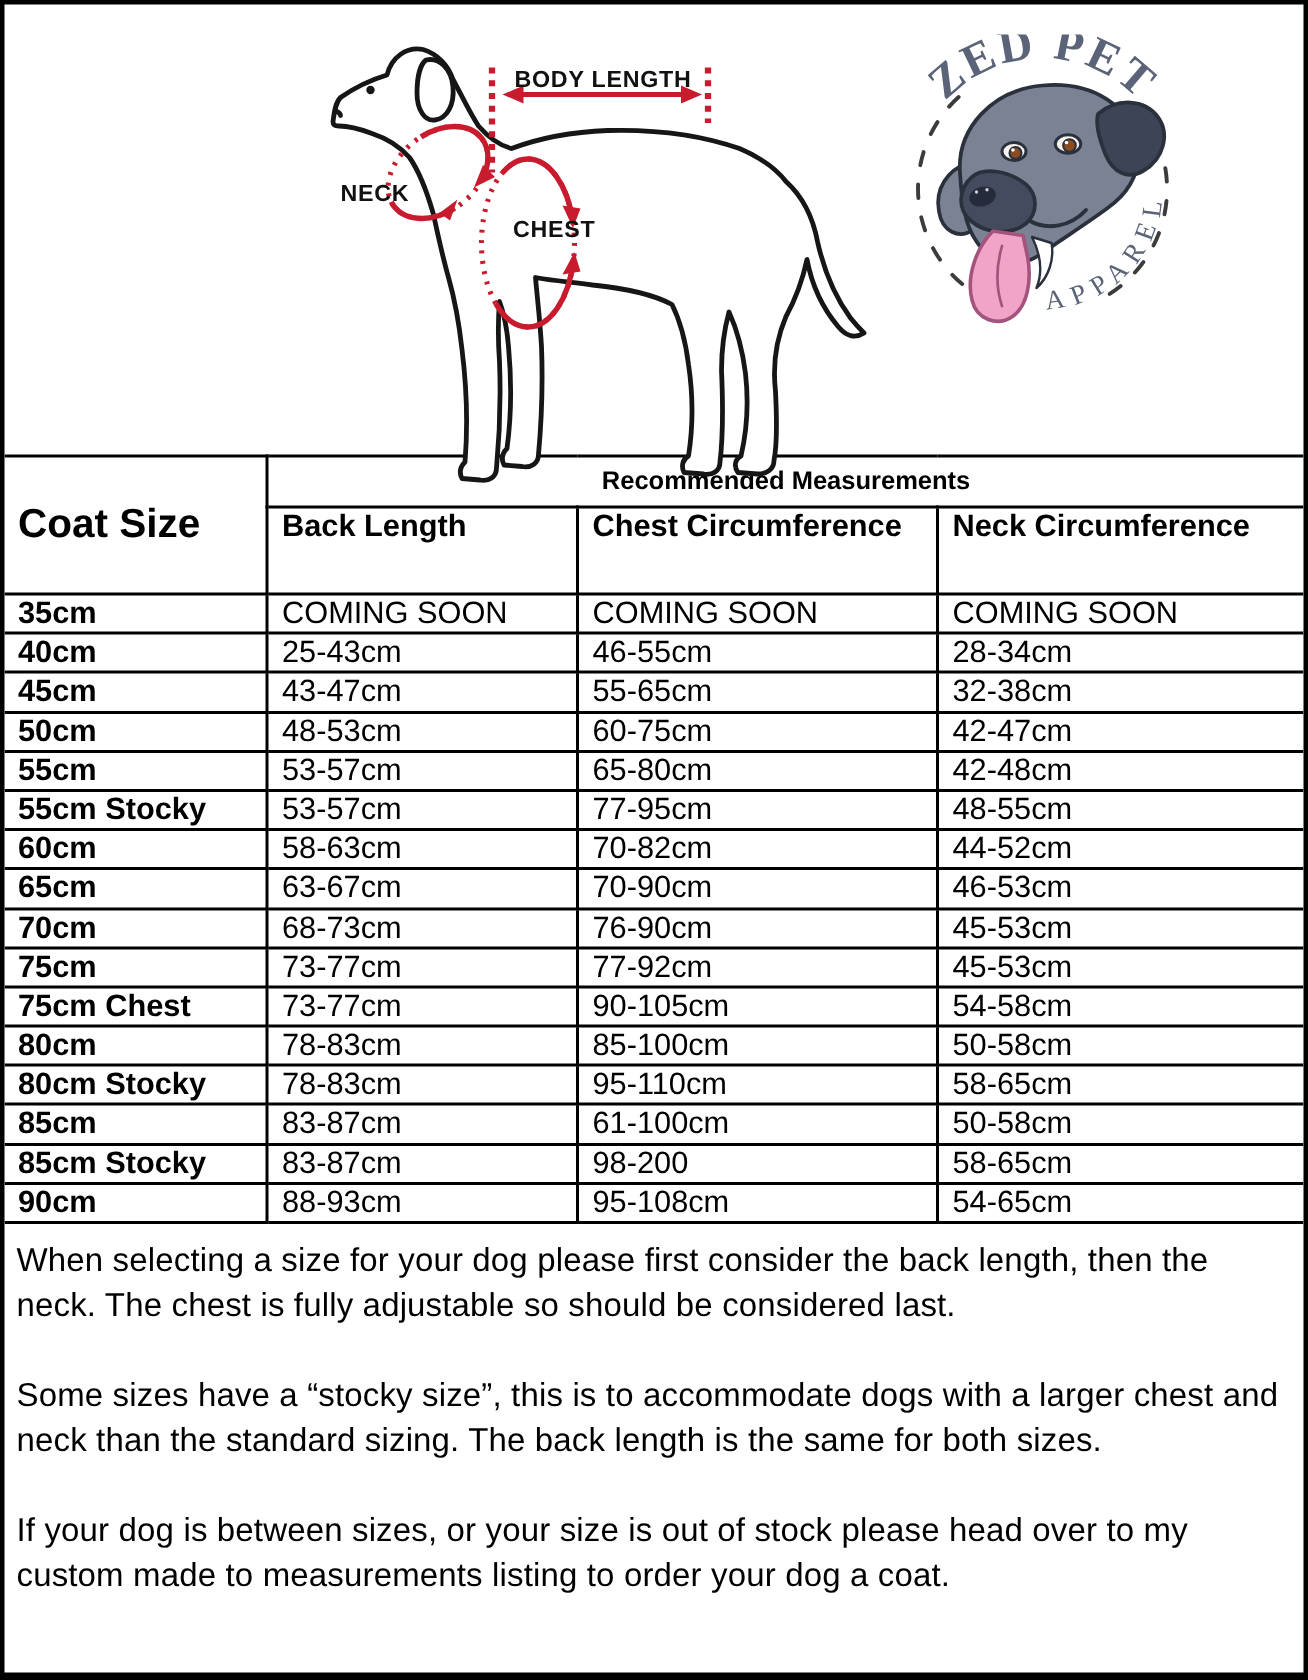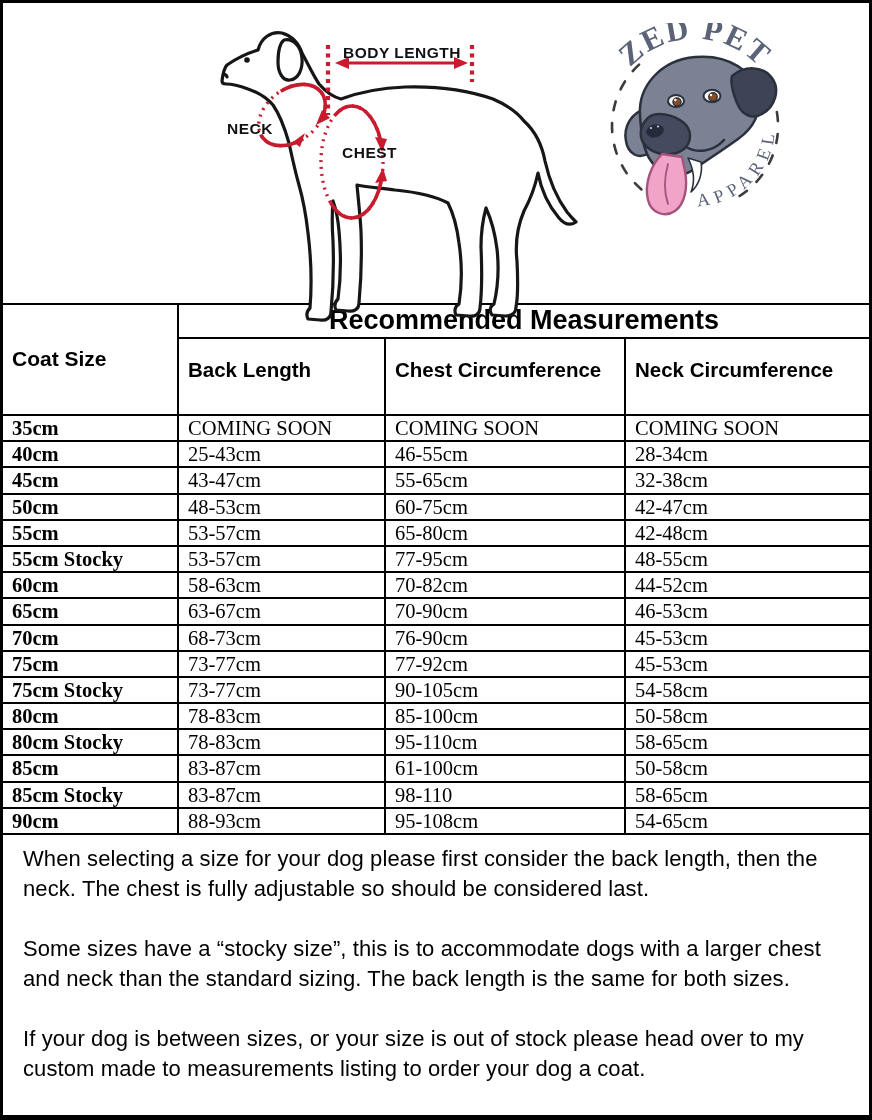--- a/index.html
+++ b/index.html
@@ -34,30 +34,30 @@
     padding:0 0 0 9px;
     text-align:left;
     font-size:20.5px;
     line-height:1.18;
     overflow:hidden;
     white-space:nowrap;
   }
   .size-table th:first-child,.size-table td:first-child{border-left:0;}
   .size-table th:last-child,.size-table td:last-child{border-right:0;}
   .size-table thead tr.group-row{height:34px;}
-  .size-table thead tr.cols-row th{height:56px;vertical-align:top;padding-top:19px;white-space:normal;}
-  .size-table th.group-header{text-align:center;font-size:27px;padding:0;}
-  .size-table th.corner-header{vertical-align:middle;font-size:21px;}
-  .size-table tbody tr{height:15px;font-family:Liberation Serif, serif;}
+  .size-table thead tr.cols-row th{height:56px;vertical-align:top;padding-top:0;white-space:normal;}
+  .size-table th.group-header{text-align:center;font-size:17px;padding:0;}
+  .size-table th.corner-header{vertical-align:middle;font-size:27px;}
+  .size-table tbody tr{height:15px;}
   .size-table tbody th{font-weight:bold;}
   .size-table tbody td{font-weight:normal;}
   
   .notes-section{padding:9px 10px 0 8px;}
   .notes-section p{
-    margin:0 0 30px 12px;
+    margin:0 0 30px 0;
     font-size:22px;
     line-height:30px;
     letter-spacing:0.1px;
   }
 </style>
 </head>
 <body>
 
 <div class="sheet">
 
@@ -235,21 +235,21 @@
           <td>76-90cm</td>
           <td>45-53cm</td>
         </tr>
         <tr>
           <th>75cm</th>
           <td>73-77cm</td>
           <td>77-92cm</td>
           <td>45-53cm</td>
         </tr>
         <tr>
-          <th>75cm Stocky</th>
+          <th>75cm Chest</th>
           <td>73-77cm</td>
           <td>90-105cm</td>
           <td>54-58cm</td>
         </tr>
         <tr>
           <th>80cm</th>
           <td>78-83cm</td>
           <td>85-100cm</td>
           <td>50-58cm</td>
         </tr>
@@ -261,21 +261,21 @@
         </tr>
         <tr>
           <th>85cm</th>
           <td>83-87cm</td>
           <td>61-100cm</td>
           <td>50-58cm</td>
         </tr>
         <tr>
           <th>85cm Stocky</th>
           <td>83-87cm</td>
-          <td>98-110</td>
+          <td>98-200</td>
           <td>58-65cm</td>
         </tr>
         <tr>
           <th>90cm</th>
           <td>88-93cm</td>
           <td>95-108cm</td>
           <td>54-65cm</td>
         </tr>
       </tbody>
   </table>

